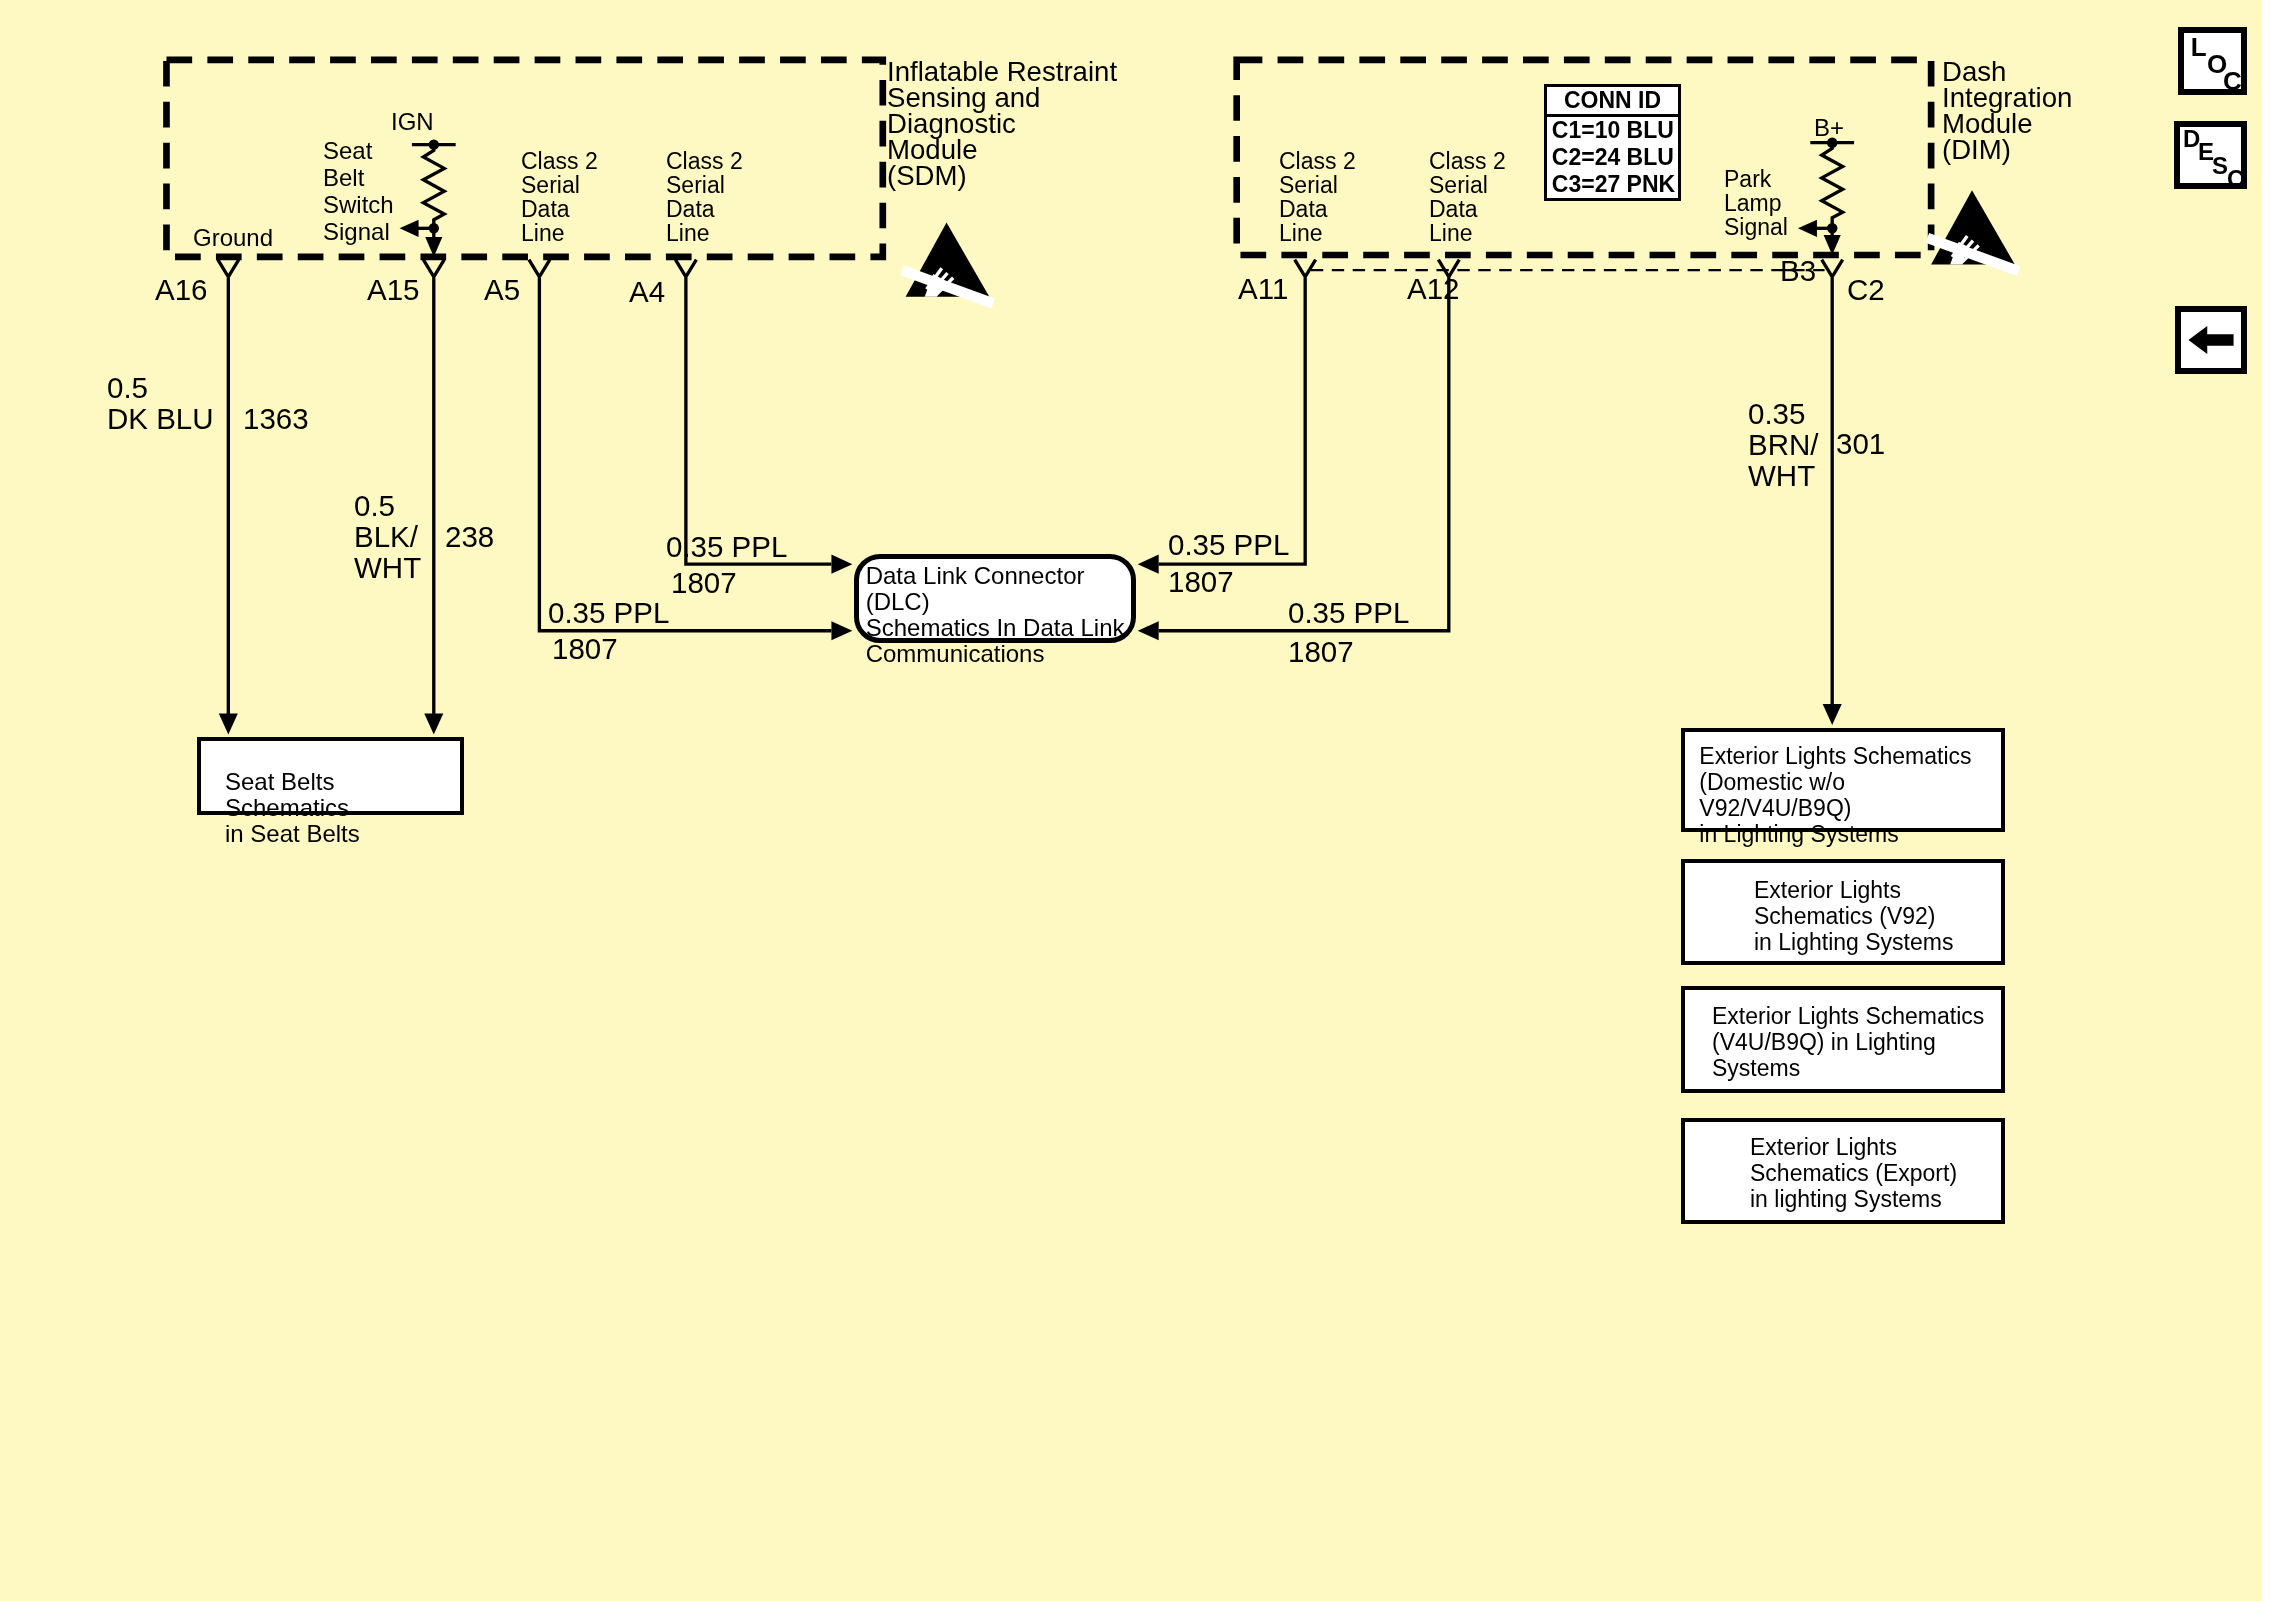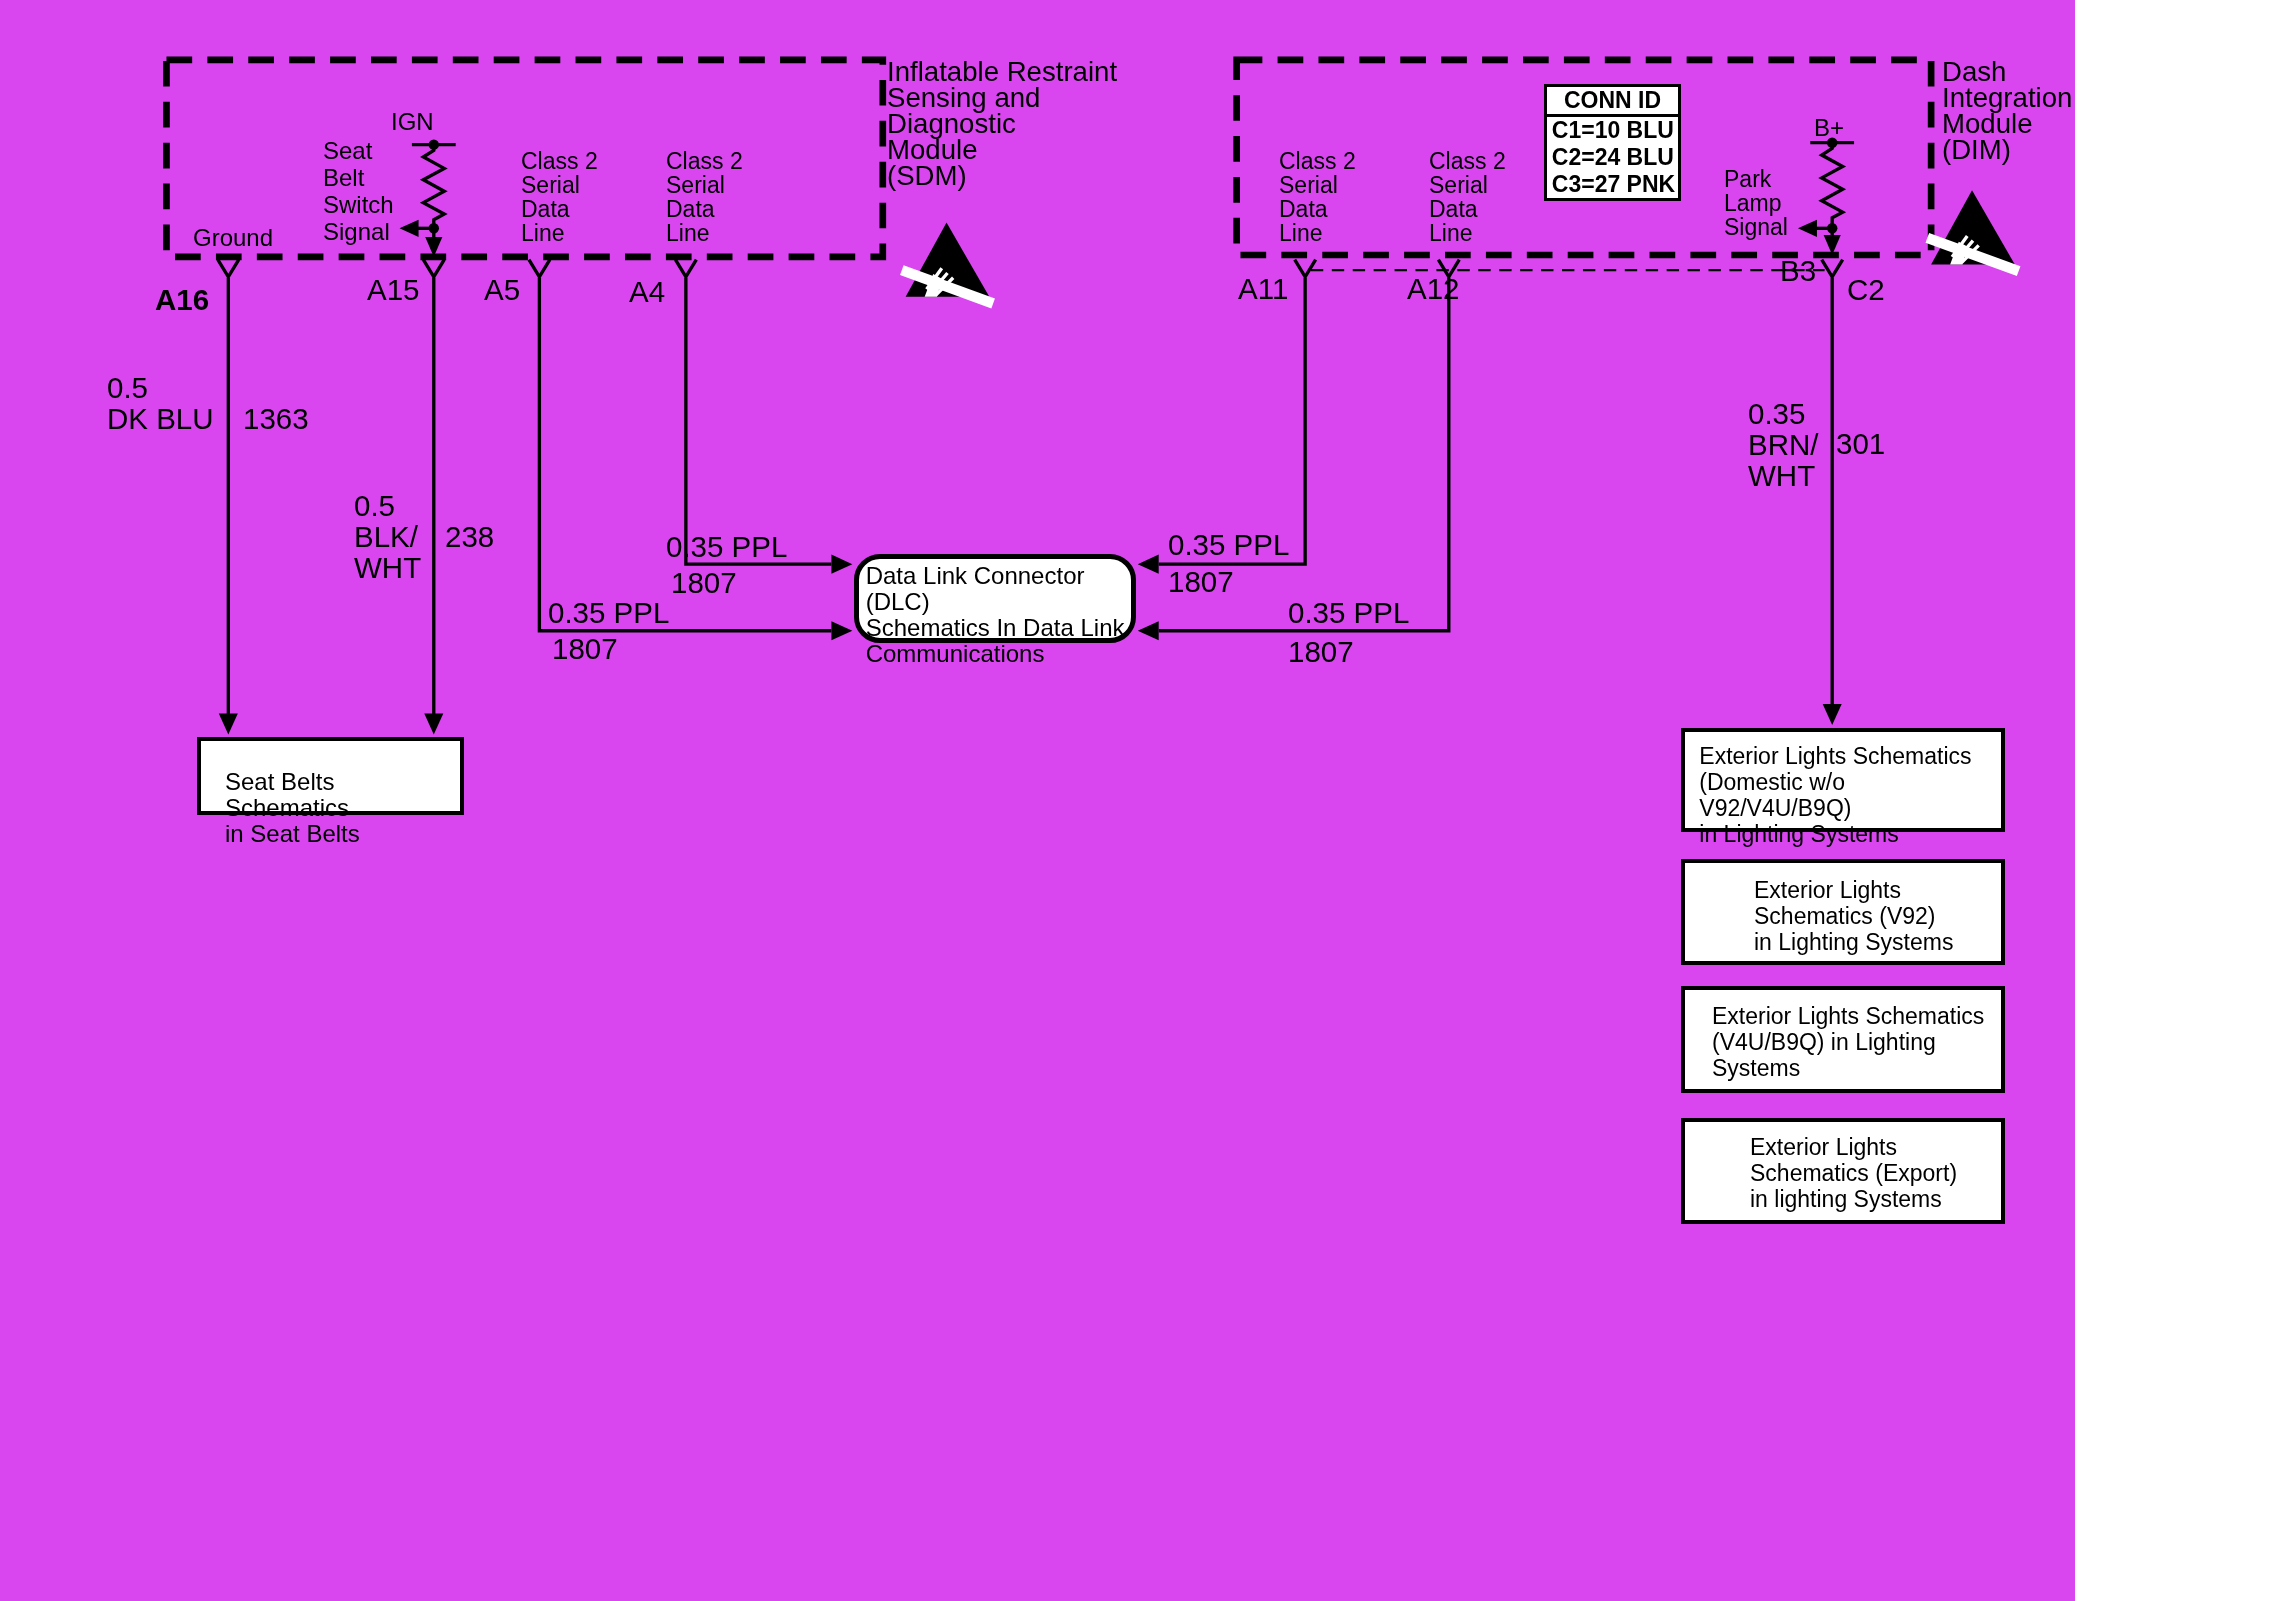--- a/index.html
+++ b/index.html
@@ -1,16 +1,16 @@
 <!DOCTYPE html>
 <html style="font-size:15px"><head>
 <meta charset="utf-8">
 <style>
   html,body{margin:0;padding:0;background:#fff;}
-  .canvas{position:relative;width:2075px;height:1602px;background:#d946ef;overflow:hidden;
+  .canvas{position:relative;width:2262px;height:1602px;background:#fef9c3;overflow:hidden;
           font-family:"Liberation Sans",sans-serif;color:#000;}
   .art{position:absolute;left:0;top:0;}
   .lbl{position:absolute;white-space:pre-line;color:#000;}
   .s31{font-size:29.5px;line-height:31px;}
   .s29{font-size:27.6px;line-height:26px;}
   .s25{font-size:24px;line-height:27px;}
   .s24{font-size:23px;line-height:24px;}
   .refbox{position:absolute;background:#fff;border:4.8px solid #000;box-sizing:border-box;
           white-space:pre-line;font-size:23px;line-height:26px;}
   .dlcbox{border-width:5.7px;font-size:24px;}
@@ -136,21 +136,21 @@
 Signal</div>
   <div class="lbl s25" style="left:1814px;top:114px;">B+</div>
 
   <div class="conn" style="left:1544px;top:84px;width:137px;">
     <div class="hdr">CONN ID</div>
     <div class="row">C1=10 BLU</div>
     <div class="row">C2=24 BLU</div>
     <div class="row">C3=27 PNK</div>
   </div>
 
-  <div class="lbl s31" style="left:155px;top:284px;font-weight:bold;">A16</div>
+  <div class="lbl s31" style="left:155px;top:274px;">A16</div>
   <div class="lbl s31" style="left:367px;top:274px;">A15</div>
   <div class="lbl s31" style="left:484px;top:274px;">A5</div>
   <div class="lbl s31" style="left:629px;top:276px;">A4</div>
   <div class="lbl s31" style="left:1238px;top:273px;">A11</div>
   <div class="lbl s31" style="left:1381px;top:273px;margin-left:26px;">A12</div>
   <div class="lbl s31" style="left:1780px;top:255px;">B3</div>
   <div class="lbl s31" style="left:1847px;top:274px;">C2</div>
 
   <div class="lbl s31" style="left:107px;top:372px;">0.5
 DK BLU</div>

